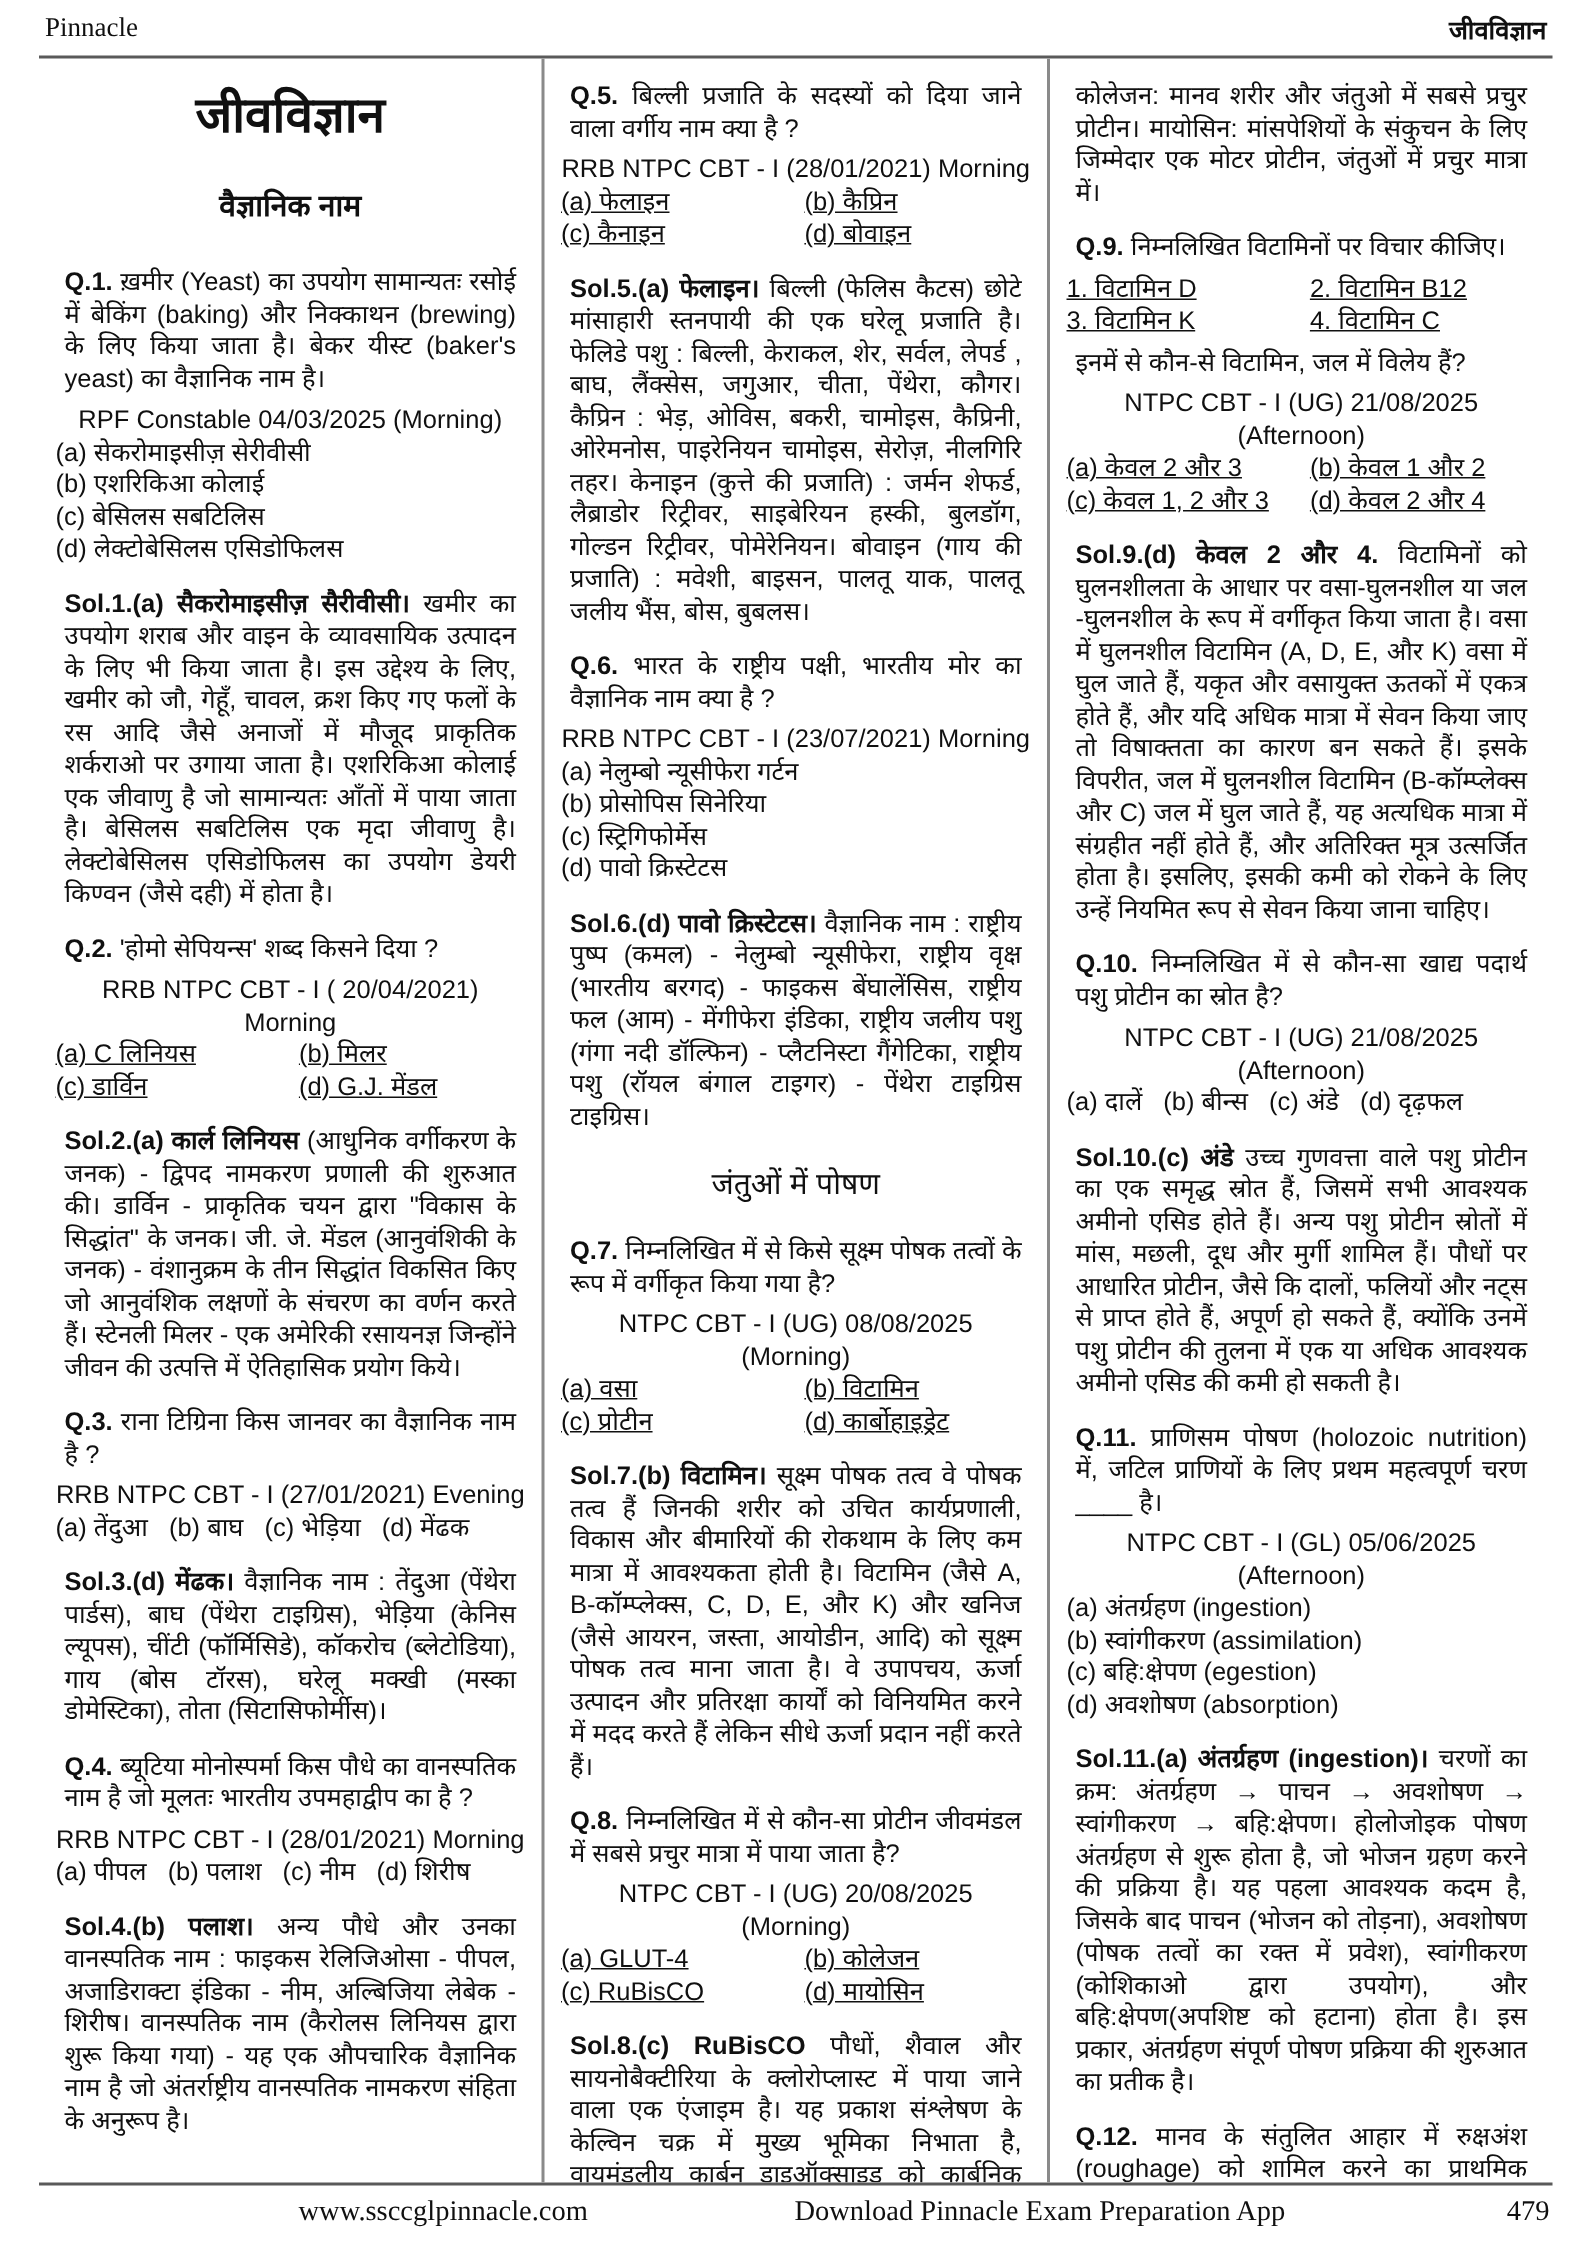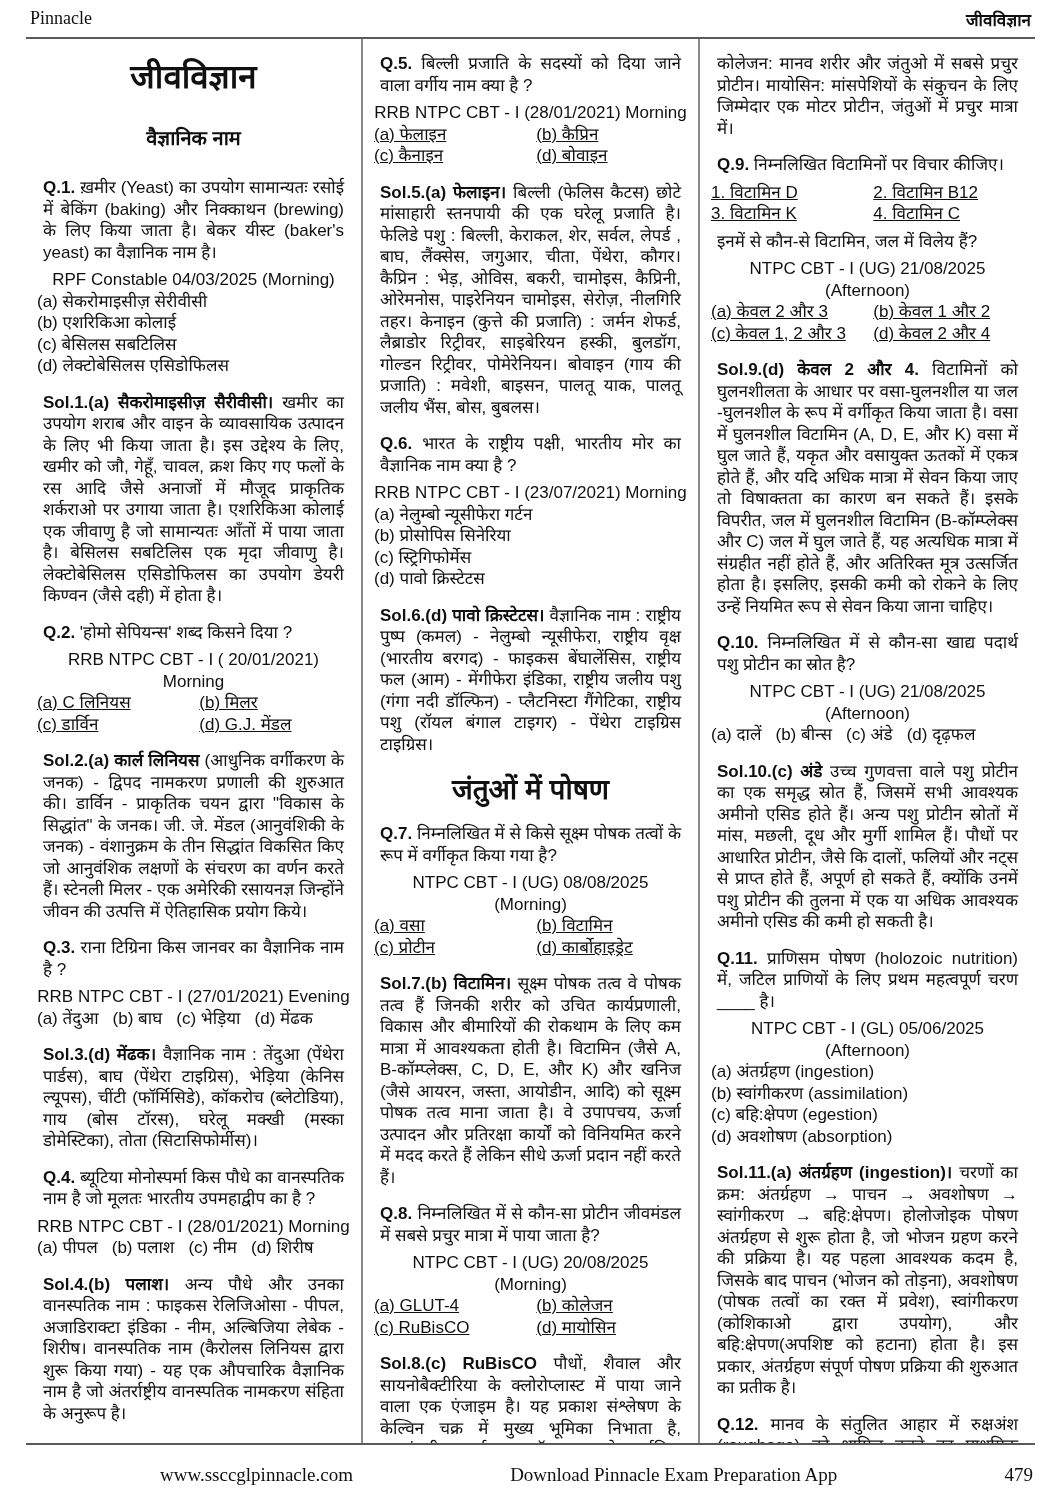--- a/index.html
+++ b/index.html
@@ -38,30 +38,31 @@
   .opts-inline{display:flex;flex-wrap:wrap;gap:0 14px;}
   .page-title{
     font-size:33px;line-height:40px;font-weight:bold;text-align:center;
     margin:10px 0 2px 0;
   }
   .section-title{
     font-size:20px;line-height:30px;font-weight:bold;text-align:center;
     margin:26px 0 24px 0;
   }
   .section-title2{
-    font-size:28px;line-height:30px;font-weight:bold;text-align:center;
+    font-size:20px;line-height:30px;font-weight:normal;text-align:center;
     margin:20px 0 18px 0;
   }
   
   .botrule{border-top:2.5px solid #5a5a5a;margin:0 26px;}
   .footer{
     display:flex;align-items:center;
-    padding:19px 28px 14px 160px;
+    padding:7px 28px 14px 160px;
     font-family:"Liberation Serif","DejaVu Serif",serif;
     font-size:19px;
+    margin-left:39px;
   }
   .footer .mid{flex:1;text-align:center;}
   .footer .pageno{margin-left:10px;}
 </style>
 </head>
 <body>
 
 <div class="page">
 
   <div class="topbar">
@@ -86,21 +87,21 @@
           <div class="opt">(d) लेक्टोबेसिलस एसिडोफिलस</div>
         </div>
       </div>
 
       <div class="block">
         <p class="para"><b class="lbl">Sol.1.(a)</b> <b>सैकरोमाइसीज़ सैरीवीसी।</b> <span>खमीर का उपयोग शराब और वाइन के व्यावसायिक उत्पादन के लिए भी किया जाता है। इस उद्देश्य के लिए, खमीर को जौ, गेहूँ, चावल, क्रश किए गए फलों के रस आदि जैसे अनाजों में मौजूद प्राकृतिक शर्कराओ पर उगाया जाता है। एशरिकिआ कोलाई एक जीवाणु है जो सामान्यतः आँतों में पाया जाता है। बेसिलस सबटिलिस एक मृदा जीवाणु है। लेक्टोबेसिलस एसिडोफिलस का उपयोग डेयरी किण्वन (जैसे दही) में होता है।</span></p>
       </div>
 
       <div class="block">
         <p class="para"><b class="lbl">Q.2.</b> <span>'होमो सेपियन्स' शब्द किसने दिया ?</span></p>
-        <p class="exam">RRB NTPC CBT - I ( 20/01/2021) Morning</p>
+        <p class="exam">RRB NTPC CBT - I ( 20/04/2021) Morning</p>
         <div class="opts-grid">
           <div class="opt">(a) C लिनियस</div>
           <div class="opt">(b) मिलर</div>
           <div class="opt">(c) डार्विन</div>
           <div class="opt">(d) G.J. मेंडल</div>
         </div>
       </div>
 
       <div class="block">
         <p class="para"><b class="lbl">Sol.2.(a)</b> <b>कार्ल लिनियस</b> <span>(आधुनिक वर्गीकरण के जनक) - द्विपद नामकरण प्रणाली की शुरुआत की। डार्विन - प्राकृतिक चयन द्वारा "विकास के सिद्धांत" के जनक। जी. जे. मेंडल (आनुवंशिकी के जनक) - वंशानुक्रम के तीन सिद्धांत विकसित किए जो आनुवंशिक लक्षणों के संचरण का वर्णन करते हैं। स्टेनली मिलर - एक अमेरिकी रसायनज्ञ जिन्होंने जीवन की उत्पत्ति में ऐतिहासिक प्रयोग किये।</span></p>

